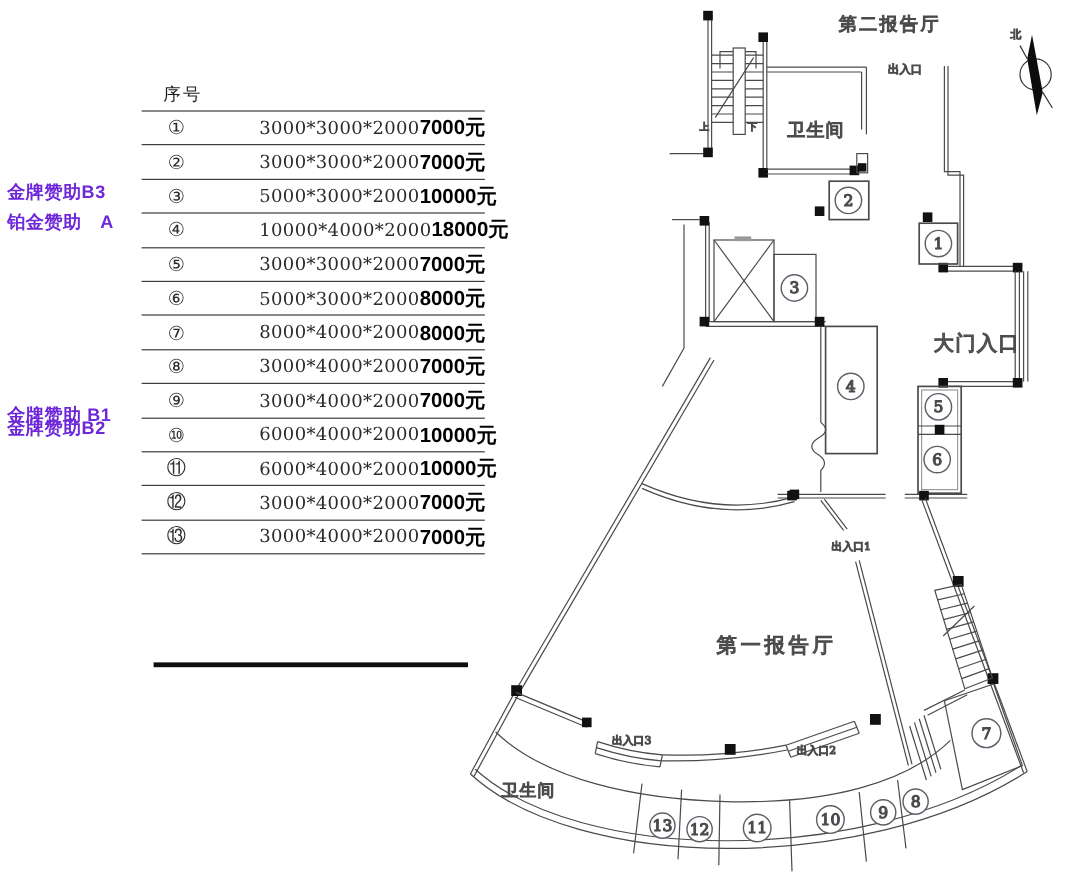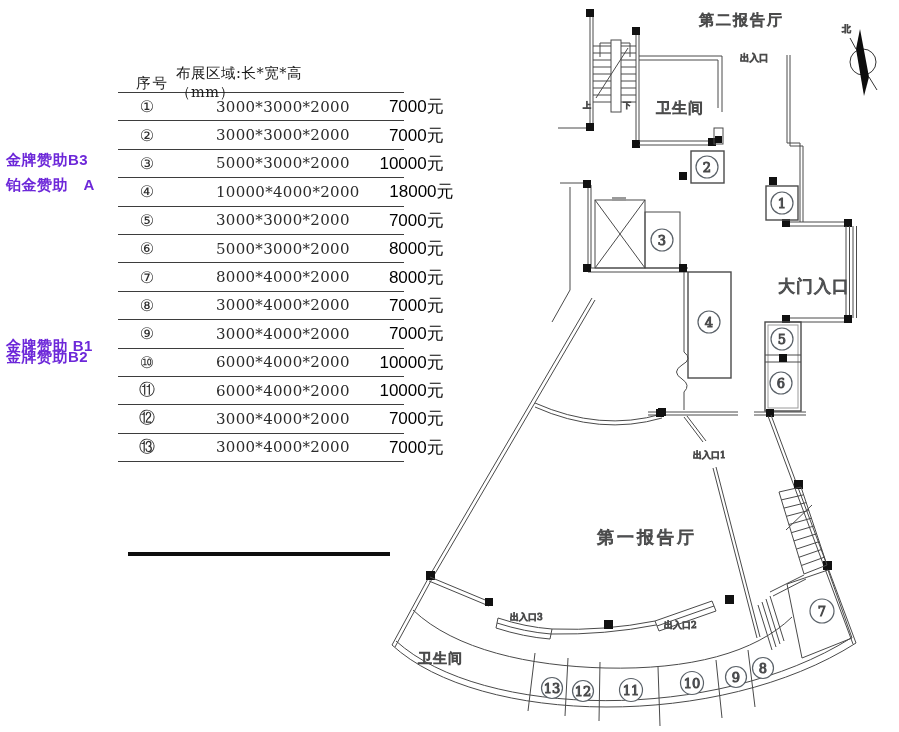--- a/index.html
+++ b/index.html
@@ -10,21 +10,21 @@
            white-space:pre;letter-spacing:0.5px;}
   #price-table{position:absolute;left:118px;top:64px;width:286px;}
   .thead{display:grid;grid-template-columns:58px 1fr 96px;align-items:center;height:28px;
          border-bottom:1.6px solid #3d3d3d;font-family:"DejaVu Serif",serif;font-size:14.5px;color:#1c1c1c;}
   .thead .h-serial{padding-left:18px;letter-spacing:2px;}
   .thead .h-area{letter-spacing:0.5px;}
   .trow{display:grid;grid-template-columns:58px 1fr 96px;align-items:center;height:27.4px;
         border-bottom:1.6px solid #3d3d3d;}
   .c-no{text-align:center;font-family:"DejaVu Serif",serif;font-size:16px;color:#2e2e2e;}
   .c-dims{text-align:center;font-family:"DejaVu Serif",serif;font-size:15px;color:#2b2b2b;letter-spacing:0.3px;margin-left:40px;}
-  .c-price{text-align:right;font-weight:400;font-size:17px;color:#000;padding-right:2px;}
+  .c-price{font-weight:700;font-size:17px;color:#000;padding-right:2px;}
   
   #floor-title{position:absolute;left:133px;top:509px;font-family:"DejaVu Serif",serif;
                font-size:29px;color:#161616;letter-spacing:5px;}
   #title-underline{position:absolute;left:128px;top:552px;width:262px;height:4px;background:#0e0e0e;}
   
   #plan-svg{position:absolute;left:0;top:0;}
   text{font-family:"DejaVu Serif",serif;}
   .plan-label{fill:#5b6673;}
   .booth-circle{fill:#ffffff;stroke:#5a6168;stroke-width:1.2;}
   .booth-num{fill:#45526b;font-size:13px;text-anchor:middle;}
@@ -35,21 +35,20 @@
 <div id="canvas">
 
   <div class="sponsor" style="top:151px">金牌赞助B3</div>
   <div class="sponsor" style="top:176px">铂金赞助　A</div>
   <div class="sponsor" style="top:337px">金牌赞助 B1</div>
   <div class="sponsor" style="top:348px">金牌赞助B2</div>
 
   <div id="price-table">
     <div class="thead">
       <span class="h-serial">序号</span>
-      <span class="h-area">布展区域:长*宽*高（mm）</span>
       <span></span>
     </div>
     <div class="trow">
         <span class="c-no">①</span>
         <span class="c-dims">3000*3000*2000</span>
         <span class="c-price">7000元</span>
       </div>
     <div class="trow">
         <span class="c-no">②</span>
         <span class="c-dims">3000*3000*2000</span>

